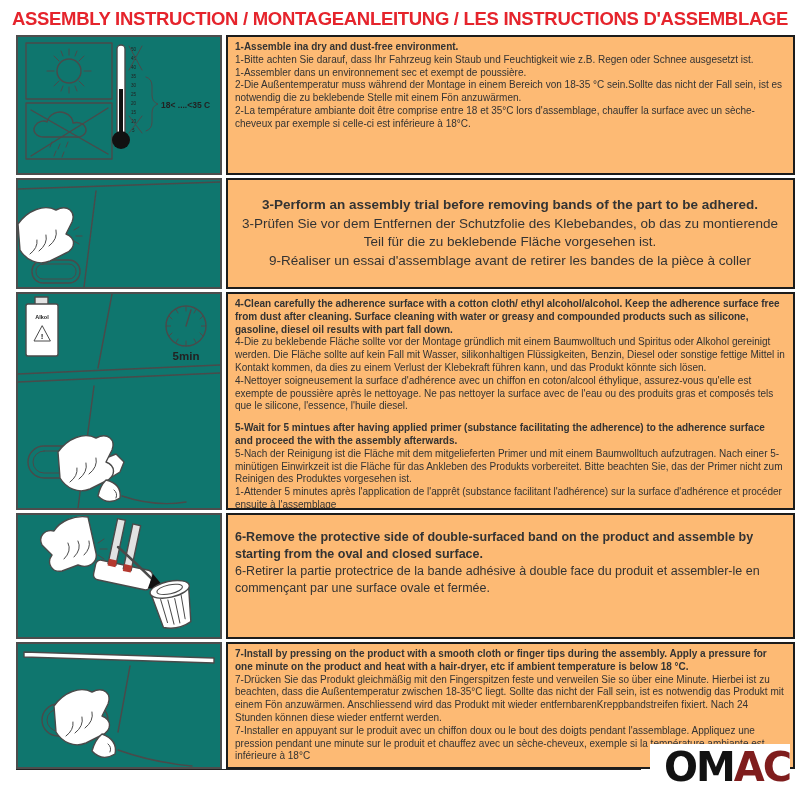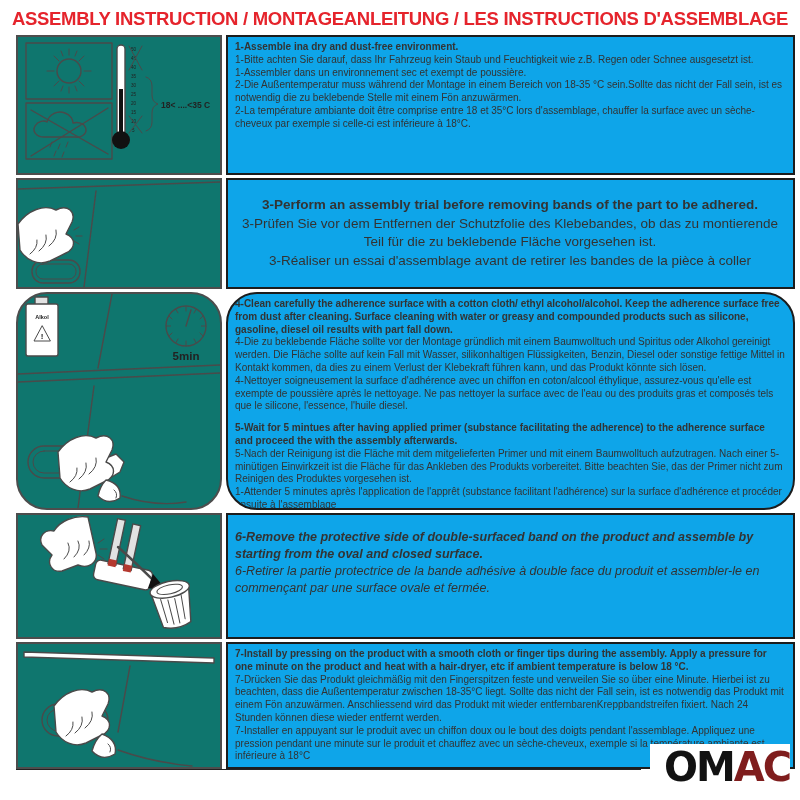--- a/index.html
+++ b/index.html
@@ -6,23 +6,23 @@
   html,body { width:800px; height:800px; background:#ffffff; font-family:"Liberation Sans", sans-serif; }
   .page { position:relative; width:800px; height:800px; overflow:hidden; background:#fff; }
 
   .title { color:#e5242c; font-weight:bold; font-size:18.5px; letter-spacing:-0.3px;
            text-align:center; padding-top:8px; white-space:nowrap; }
 
   .table { margin:5px 5px 0 16px; }
   .row { display:flex; margin-bottom:3px; }
   .cell-left { flex:none; width:206px; border:2px solid #4d4d4d; margin-right:4px; background:#0f766e; overflow:hidden; }
   .cell-left svg { display:block; }
-  .cell-right { flex:1; border:2px solid #1c1c1c; background:#0ea5e9; padding:4px 8px 1px 7px; overflow:hidden; }
-
-  .r1 { height:140px; } .r2 { height:111px; } .r3 { height:218px;border-radius:31px; } .r4 { height:126px;font-style:italic; } .r5 { height:127px; }
+  .cell-right { flex:1; border:2px solid #1c1c1c; background:#fdba74; padding:4px 8px 1px 7px; overflow:hidden; }
+
+  .r1 { height:140px; } .r2 { height:111px; } .r3 { height:218px; } .r4 { height:126px; } .r5 { height:127px; }
 
   .cell-right p { color:#333; }
   .fs-s p { font-size:10px; line-height:12.8px; }
   .fs-l { padding-top:16px; } .fs-l p { font-size:13.5px; line-height:18.6px;text-align:center; }
   .fs-m { padding-top:14px; } .fs-m p { font-size:12.5px; line-height:17px; }
   .b { font-weight:bold; color:#171717; }
   .gap { margin-top:9px; }
 
   
   .art { stroke:#4a4a4a; stroke-width:1.4; fill:none; stroke-linecap:round; stroke-linejoin:round; }
@@ -103,21 +103,21 @@
           <g>
             <path class="fw" d="M0,44 C10,30 26,24 38,30 C50,24 58,32 54,42 L48,54 C58,58 58,68 48,73 L32,81 C20,86 8,80 2,70 Z"></path>
             <path class="thin" d="M31,66 q9,-7 7,-16 M21,71 q9,-7 7,-16 M12,74 q8,-6 7,-14"></path>
             <path class="thin" d="M56,50 l5,-3 M58,56 l6,0 M56,61 l5,3"></path>
           </g>
         </svg>
       </div>
       <div class="cell-right r2 fs-l">
         <p class="b">3-Perform an assembly trial before removing bands of the part to be adhered.</p>
         <p>3-Prüfen Sie vor dem Entfernen der Schutzfolie des Klebebandes, ob das zu montierende Teil für die zu beklebende Fläche vorgesehen ist.</p>
-        <p>3-Réaliser un essai d'assemblage avant de retirer les bandes de la pièce à coller</p>
+        <p>9-Réaliser un essai d'assemblage avant de retirer les bandes de la pièce à coller</p>
       </div>
     </div>
 
     <div class="row">
       <div class="cell-left r3">
         <svg class="art" width="202" height="214" viewBox="0 0 202 214">
           <g>
             <rect class="fg" x="17" y="3" width="13" height="8"></rect>
             <rect class="fw" x="8" y="10" width="32" height="52" rx="2"></rect>
             <text x="24" y="25" font-size="5.5" font-weight="bold" text-anchor="middle">Alkol</text>

